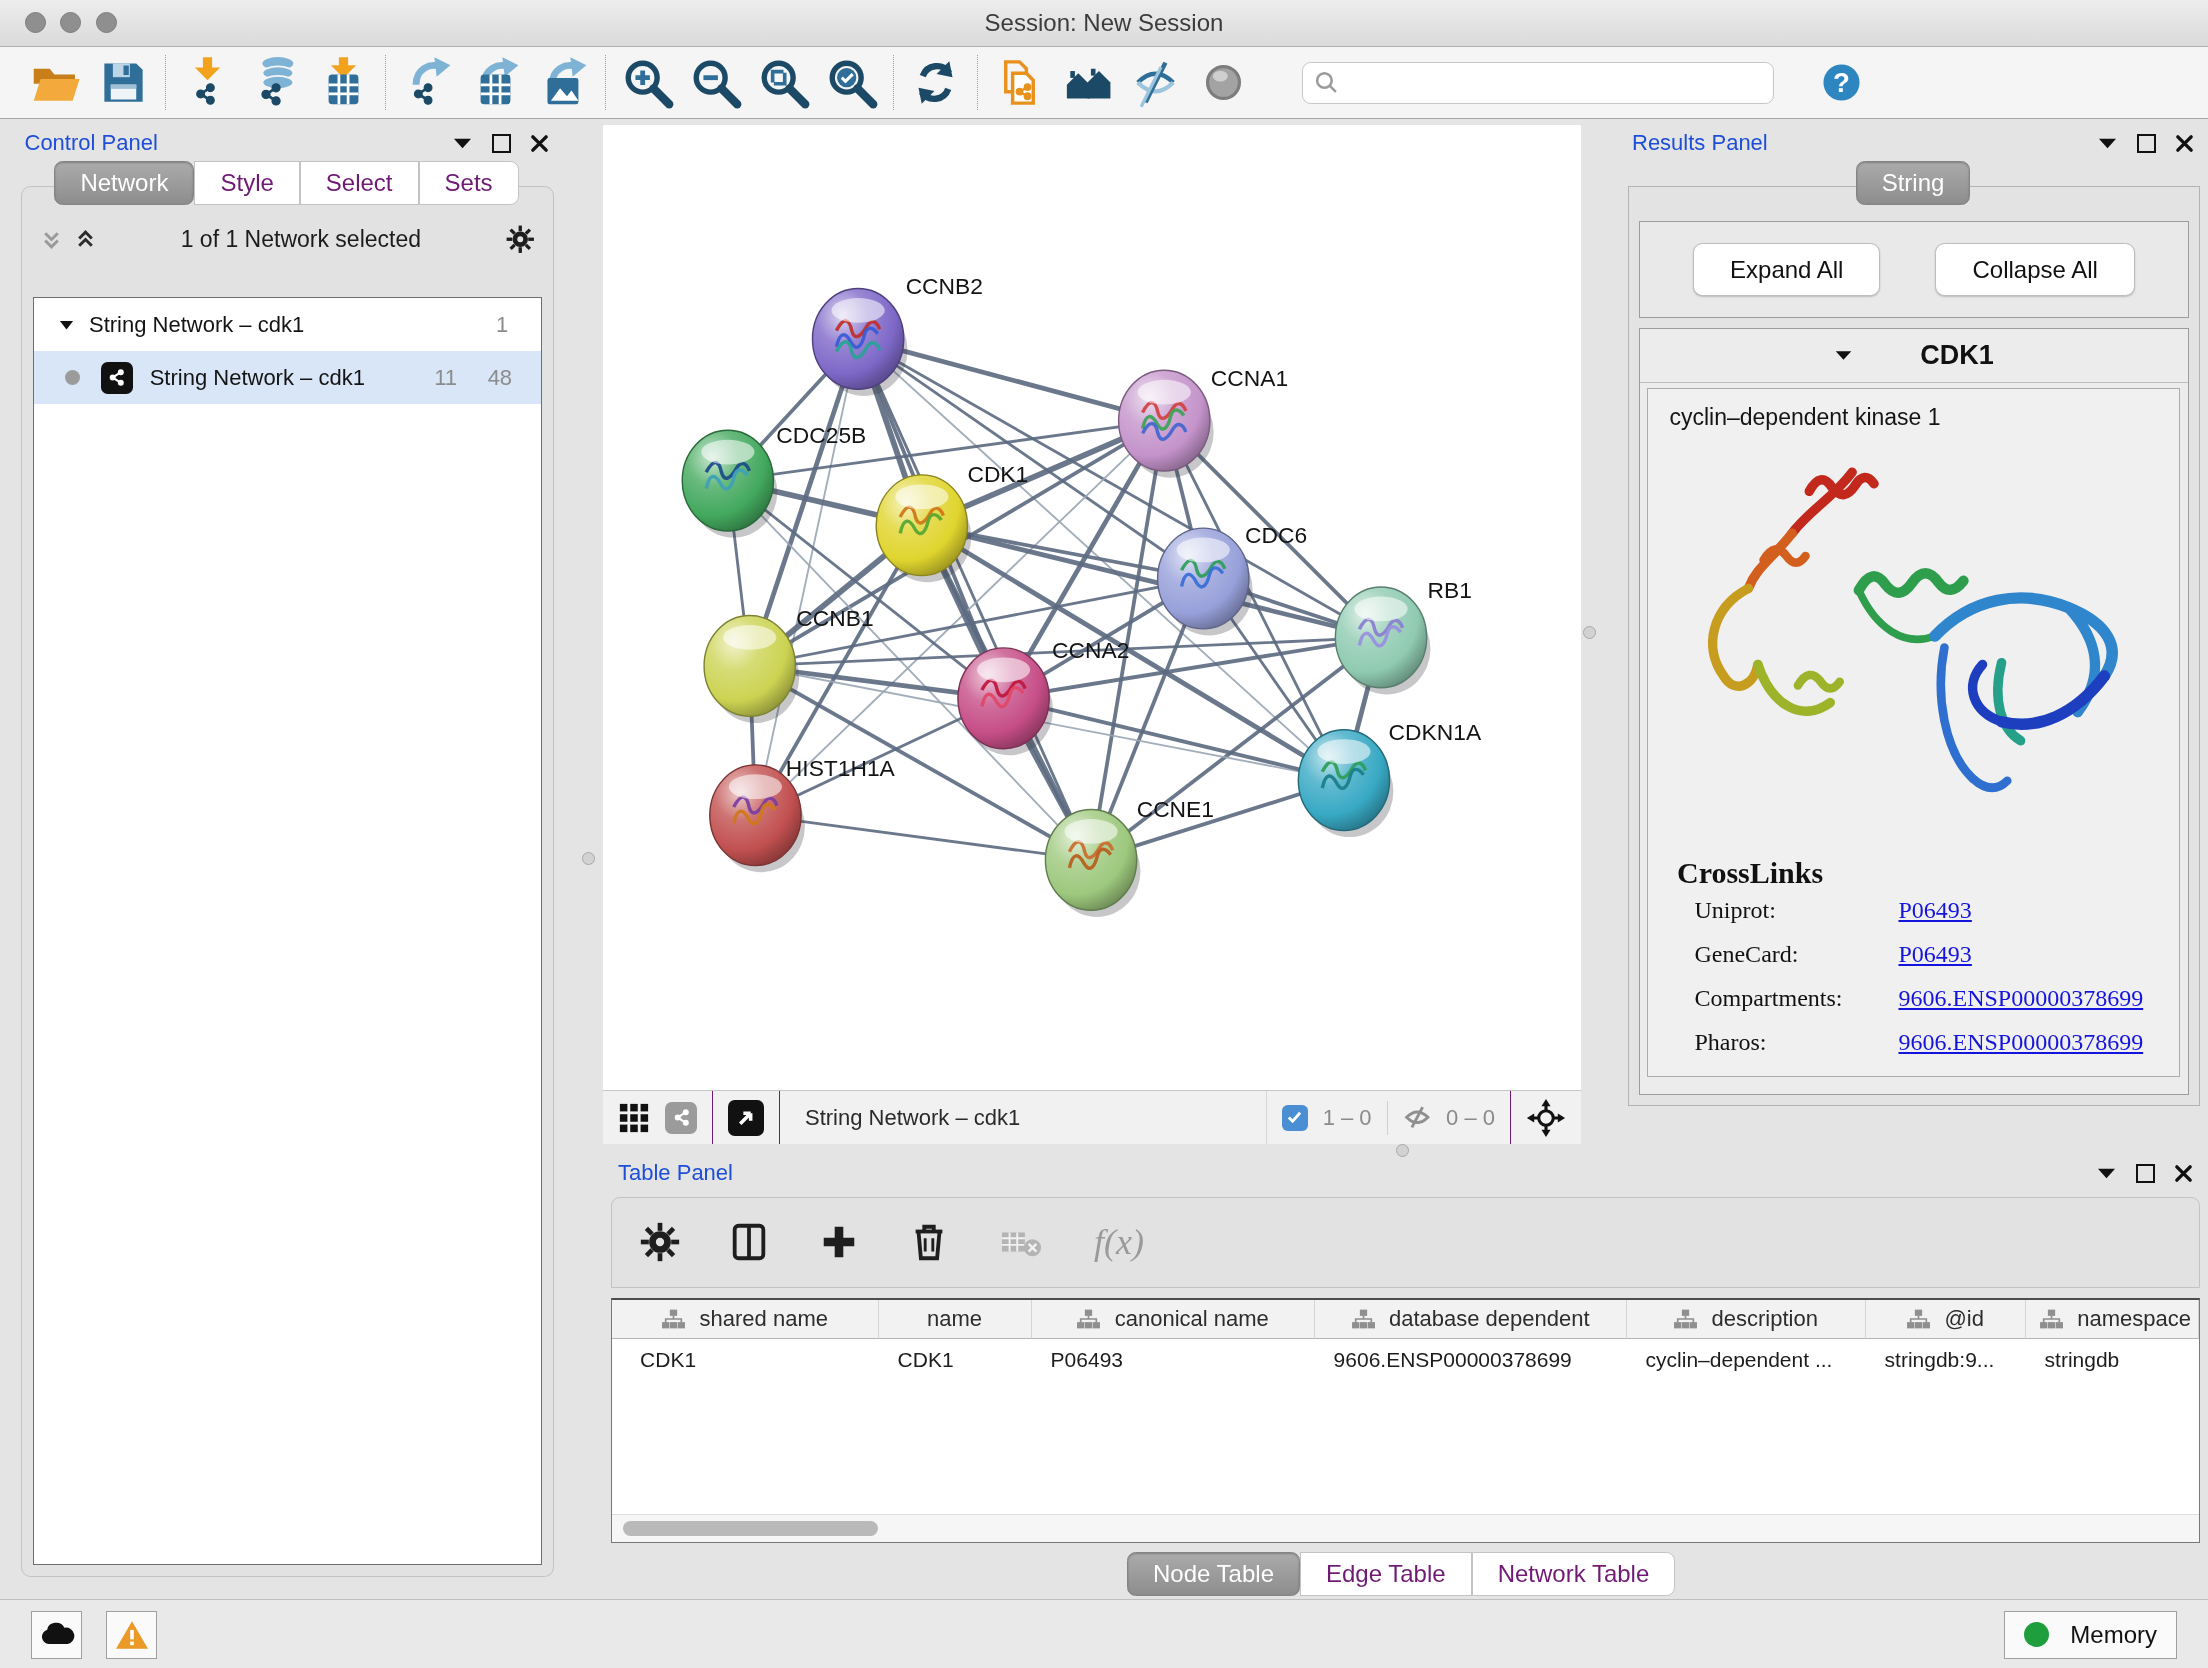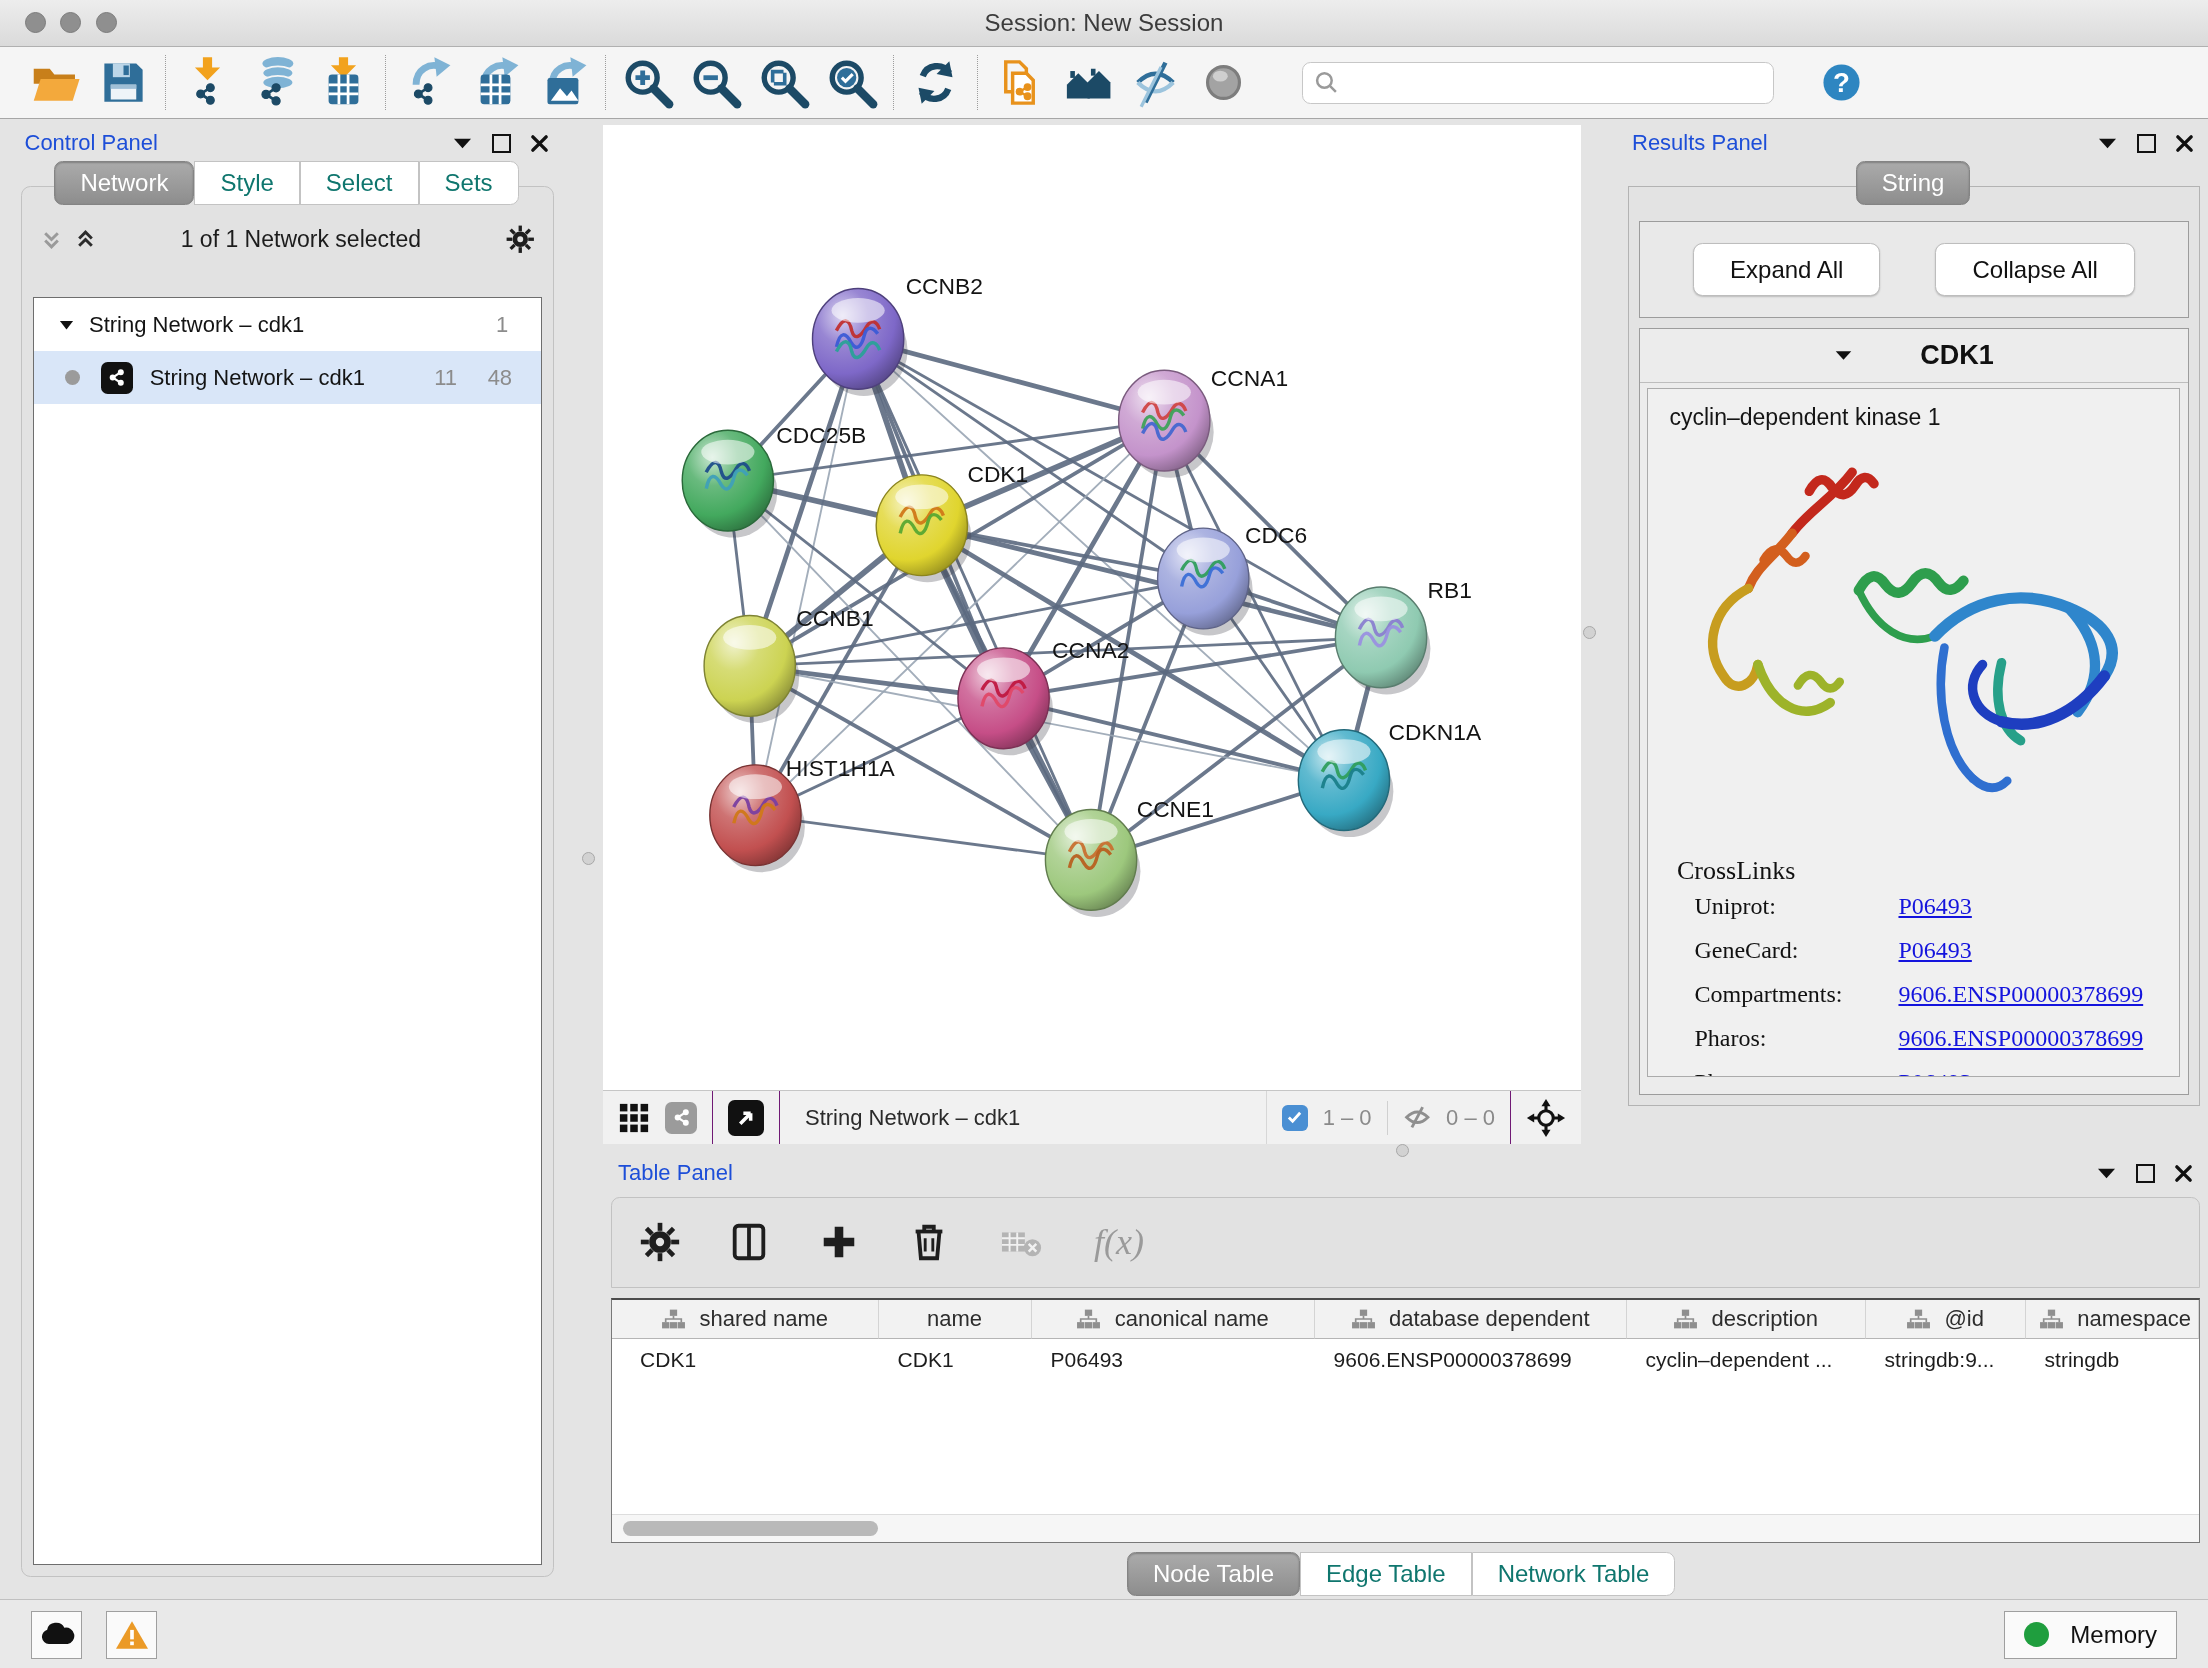--- a/index.html
+++ b/index.html
@@ -18,21 +18,21 @@
   .tb-btn{width:68px;height:63px;display:flex;align-items:center;justify-content:center;flex:none;}
   .tb-sep{border-left:1.9px dotted #9d9d9d;height:55px;margin:0 7.6px;flex:none;}
   .search-box{margin-left:44px;width:472px;height:42px;background:#fff;border:1.9px solid #c7c7c7;border-radius:8.6px;display:flex;align-items:center;padding:0 11.4px;box-sizing:border-box;}
   .search-box input{border:none;outline:none;font-size:21px;flex:1;margin-left:9.5px;background:transparent;}
   .help-btn{margin-left:34px;}
 
   
   .panel-header{height:36px;display:flex;align-items:center;padding:0 15px;font-size:22px;color:#1d4ed8;}
   .panel-controls{margin-left:auto;display:flex;gap:19px;align-items:center;}
   .pc-min{width:19px;height:19px;border:2.9px solid #111;box-sizing:border-box;}
-  .seg{height:42px;padding:0 25px;font-size:24px;display:flex;align-items:center;background:#fff;border:1px solid #c3c3c3;color:#0f766e;position:relative;z-index:3;}
+  .seg{height:42px;padding:0 25px;font-size:24px;display:flex;align-items:center;background:#fff;border:1px solid #c3c3c3;color:#701a75;position:relative;z-index:3;}
   .seg:first-child{border-radius:8.6px 0 0 8.6px;}
   .seg:last-child{border-radius:0 8.6px 8.6px 0;}
   .seg.selected{background:linear-gradient(#ababab,#8d8d8d);color:#fff;border-color:#848484;border-radius:8.6px;box-shadow:inset 0 1px 1.9px rgba(0,0,0,.25);}
   .seg-tabs{display:flex;justify-content:center;position:relative;z-index:3;}
 
   
   .control-panel{position:absolute;left:9.5px;top:125px;width:554px;height:1456px;}
   .cp-box{position:absolute;left:11.4px;top:61px;right:9.5px;bottom:3.8px;background:#e2e2e2;border:1px solid #c2c2c2;border-radius:9.5px;}
   .cp-status{display:flex;align-items:center;height:48px;margin-top:28.5px;padding:0 19px;font-size:23px;color:#1c1c1c;}
   .cp-status .txt{flex:1;text-align:center;}
@@ -54,21 +54,21 @@
 
   
   .results-panel{position:absolute;left:1617px;top:125px;width:592px;height:1030px;}
   .rp-box{position:absolute;left:11.4px;right:9.5px;top:61px;height:918px;background:#e3e3e3;border:1px solid #b3b3b3;}
   .rp-buttons{margin:34px 9.5px 9.5px;border:1.9px solid #9c9c9c;background:#e9e9e9;height:95px;display:flex;align-items:center;justify-content:center;gap:55px;}
   .rp-btn{background:#fff;border:1px solid #bdbdbd;border-radius:9.5px;padding:11.4px 36px;font-size:24px;color:#111;box-shadow:0 1px 1.9px rgba(0,0,0,.2);}
   .rp-section{margin:3.8px 9.5px;border:1.9px solid #9c9c9c;background:#ececec;height:767px;box-sizing:border-box;}
   .rp-sec-head{height:53px;display:flex;align-items:center;justify-content:center;gap:67px;font-size:27px;font-weight:bold;color:#111;border-bottom:1px solid #bdbdbd;}
   .rp-content{margin:5.7px 7.6px;border:1px solid #ababab;background:#f0f0f0;height:689px;box-sizing:border-box;overflow:hidden;}
   .rp-desc{font-size:23px;color:#141414;padding:15px 0 0 21px;}
-  .xl-title{font-size:26px;font-weight:normal;color:#111;margin:27px 0 7.6px 28.5px;}
+  .xl-title{font-size:30px;font-weight:bold;color:#111;margin:27px 0 7.6px 28.5px;}
   .xl-row{display:flex;font-size:24px;margin:0 0 17px 46px;}
   .xl-row dt{width:204px;color:#111;}
   .xl-row dd{margin:0;}
   .xl-row a{color:#1414dd;text-decoration:underline;}
 
   
   .table-panel{position:absolute;left:603px;top:1155px;width:1605px;height:436px;}
   .tp-toolbar{margin:5.7px 7.6px 0;background:#e2e2e2;border:1px solid #c2c2c2;border-radius:8.6px 8.6px 0 0;height:89px;display:flex;align-items:center;gap:48px;padding:0 28.5px;}
   .tp-table{position:absolute;left:7.6px;right:7.6px;top:143px;height:245px;background:#fff;border:1.9px solid #787878;border-top:2.9px solid #4c4c4c;overflow:hidden;box-sizing:border-box;}
   .tgrid{display:grid;grid-template-columns:267px 153px 283px 312px 239px 160px 1fr;border-radius:16px;}

